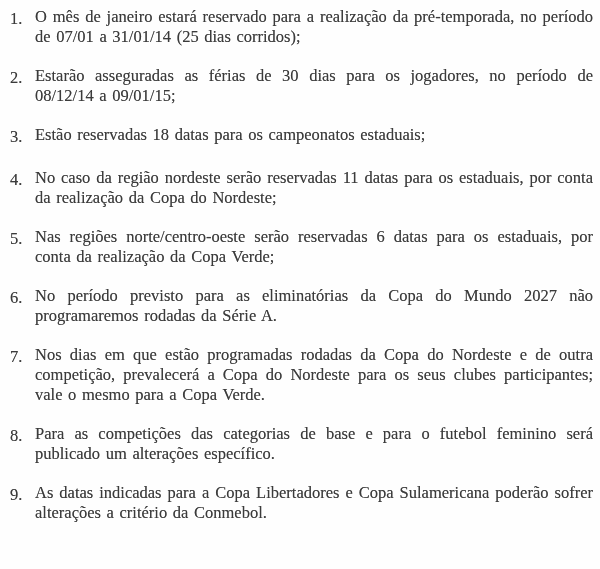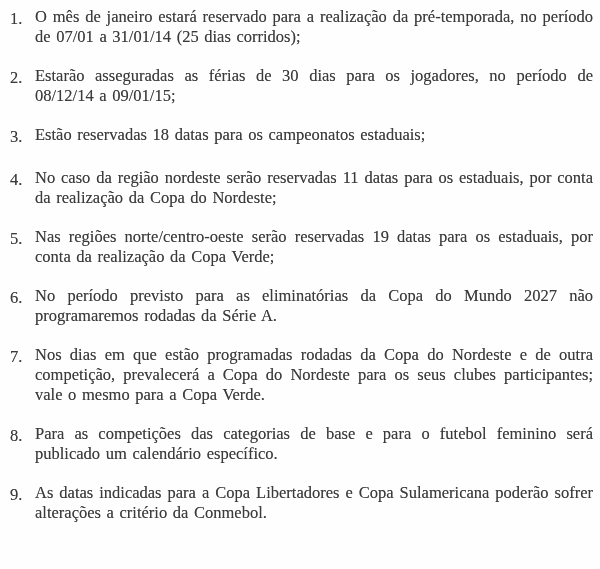--- a/index.html
+++ b/index.html
@@ -72,36 +72,36 @@
       <div class="txt">Estão reservadas 18 datas para os campeonatos estaduais;</div>
     </div>
 
     <div class="item">
       <span class="num">4.</span>
       <div class="txt">No caso da região nordeste serão reservadas 11 datas para os estaduais, por conta da realização da Copa do Nordeste;</div>
     </div>
 
     <div class="item">
       <span class="num">5.</span>
-      <div class="txt">Nas regiões norte/centro-oeste serão reservadas 19 datas para os estaduais, por conta da realização da Copa Verde;</div>
+      <div class="txt">Nas regiões norte/centro-oeste serão reservadas 6 datas para os estaduais, por conta da realização da Copa Verde;</div>
     </div>
 
     <div class="item">
       <span class="num">6.</span>
       <div class="txt">No período previsto para as eliminatórias da Copa do Mundo 2027 não programaremos rodadas da Série A.</div>
     </div>
 
     <div class="item">
       <span class="num">7.</span>
       <div class="txt">Nos dias em que estão programadas rodadas da Copa do Nordeste e de outra competição, prevalecerá a Copa do Nordeste para os seus clubes participantes; vale o mesmo para a Copa Verde.</div>
     </div>
 
     <div class="item">
       <span class="num">8.</span>
-      <div class="txt">Para as competições das categorias de base e para o futebol feminino será publicado um calendário específico.</div>
+      <div class="txt">Para as competições das categorias de base e para o futebol feminino será publicado um alterações específico.</div>
     </div>
 
     <div class="item">
       <span class="num">9.</span>
       <div class="txt">As datas indicadas para a Copa Libertadores e Copa Sulamericana poderão sofrer alterações a critério da Conmebol.</div>
     </div>
 
   </div>
 </div>
 

